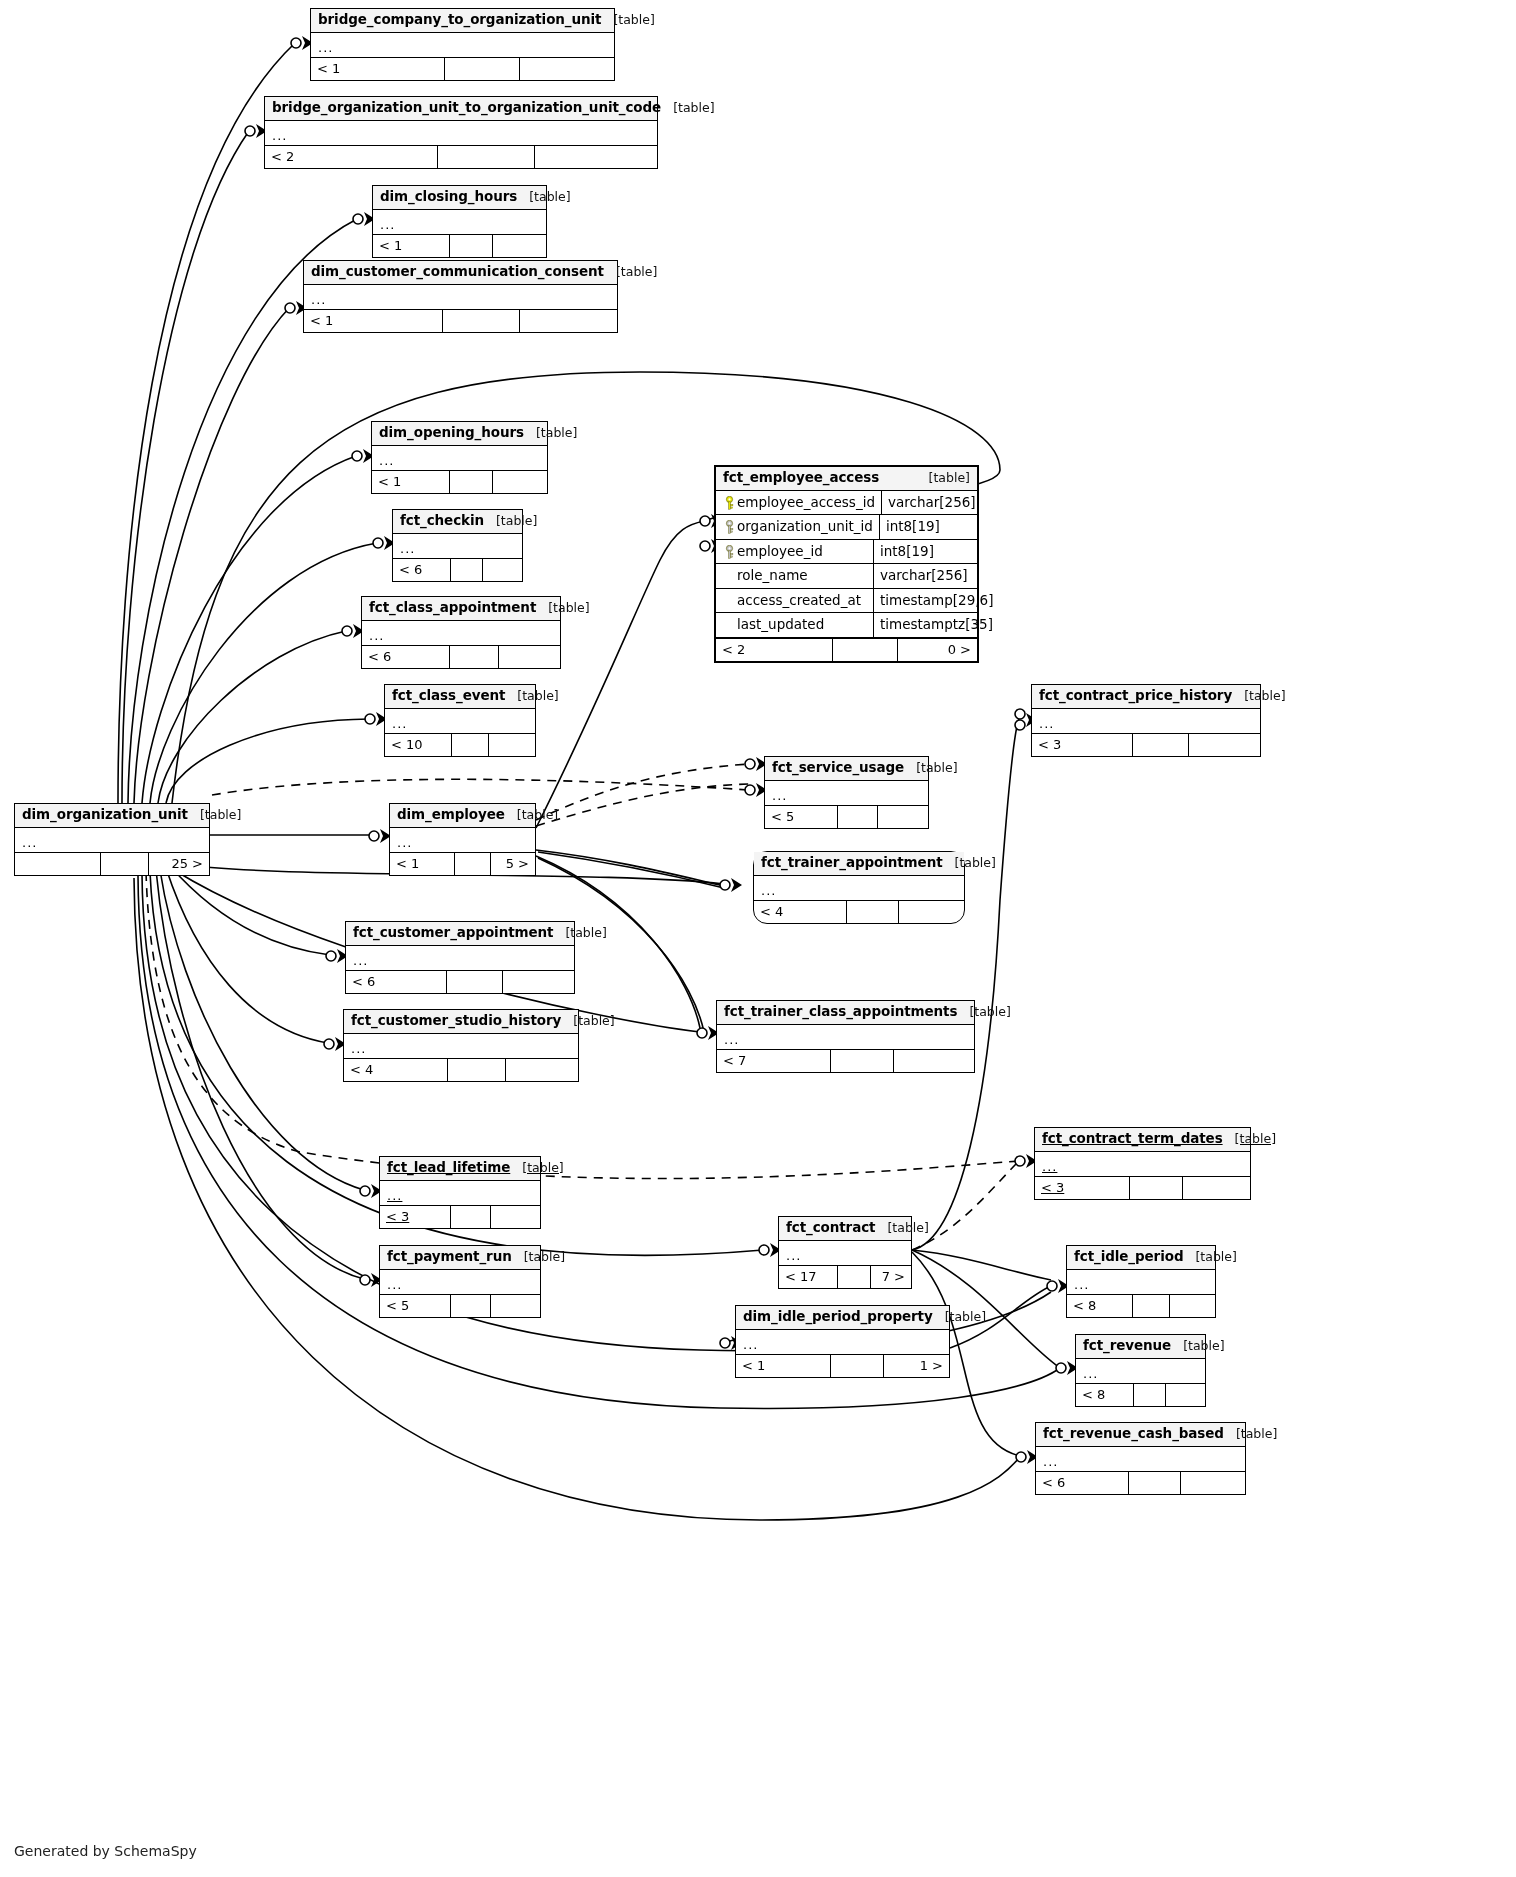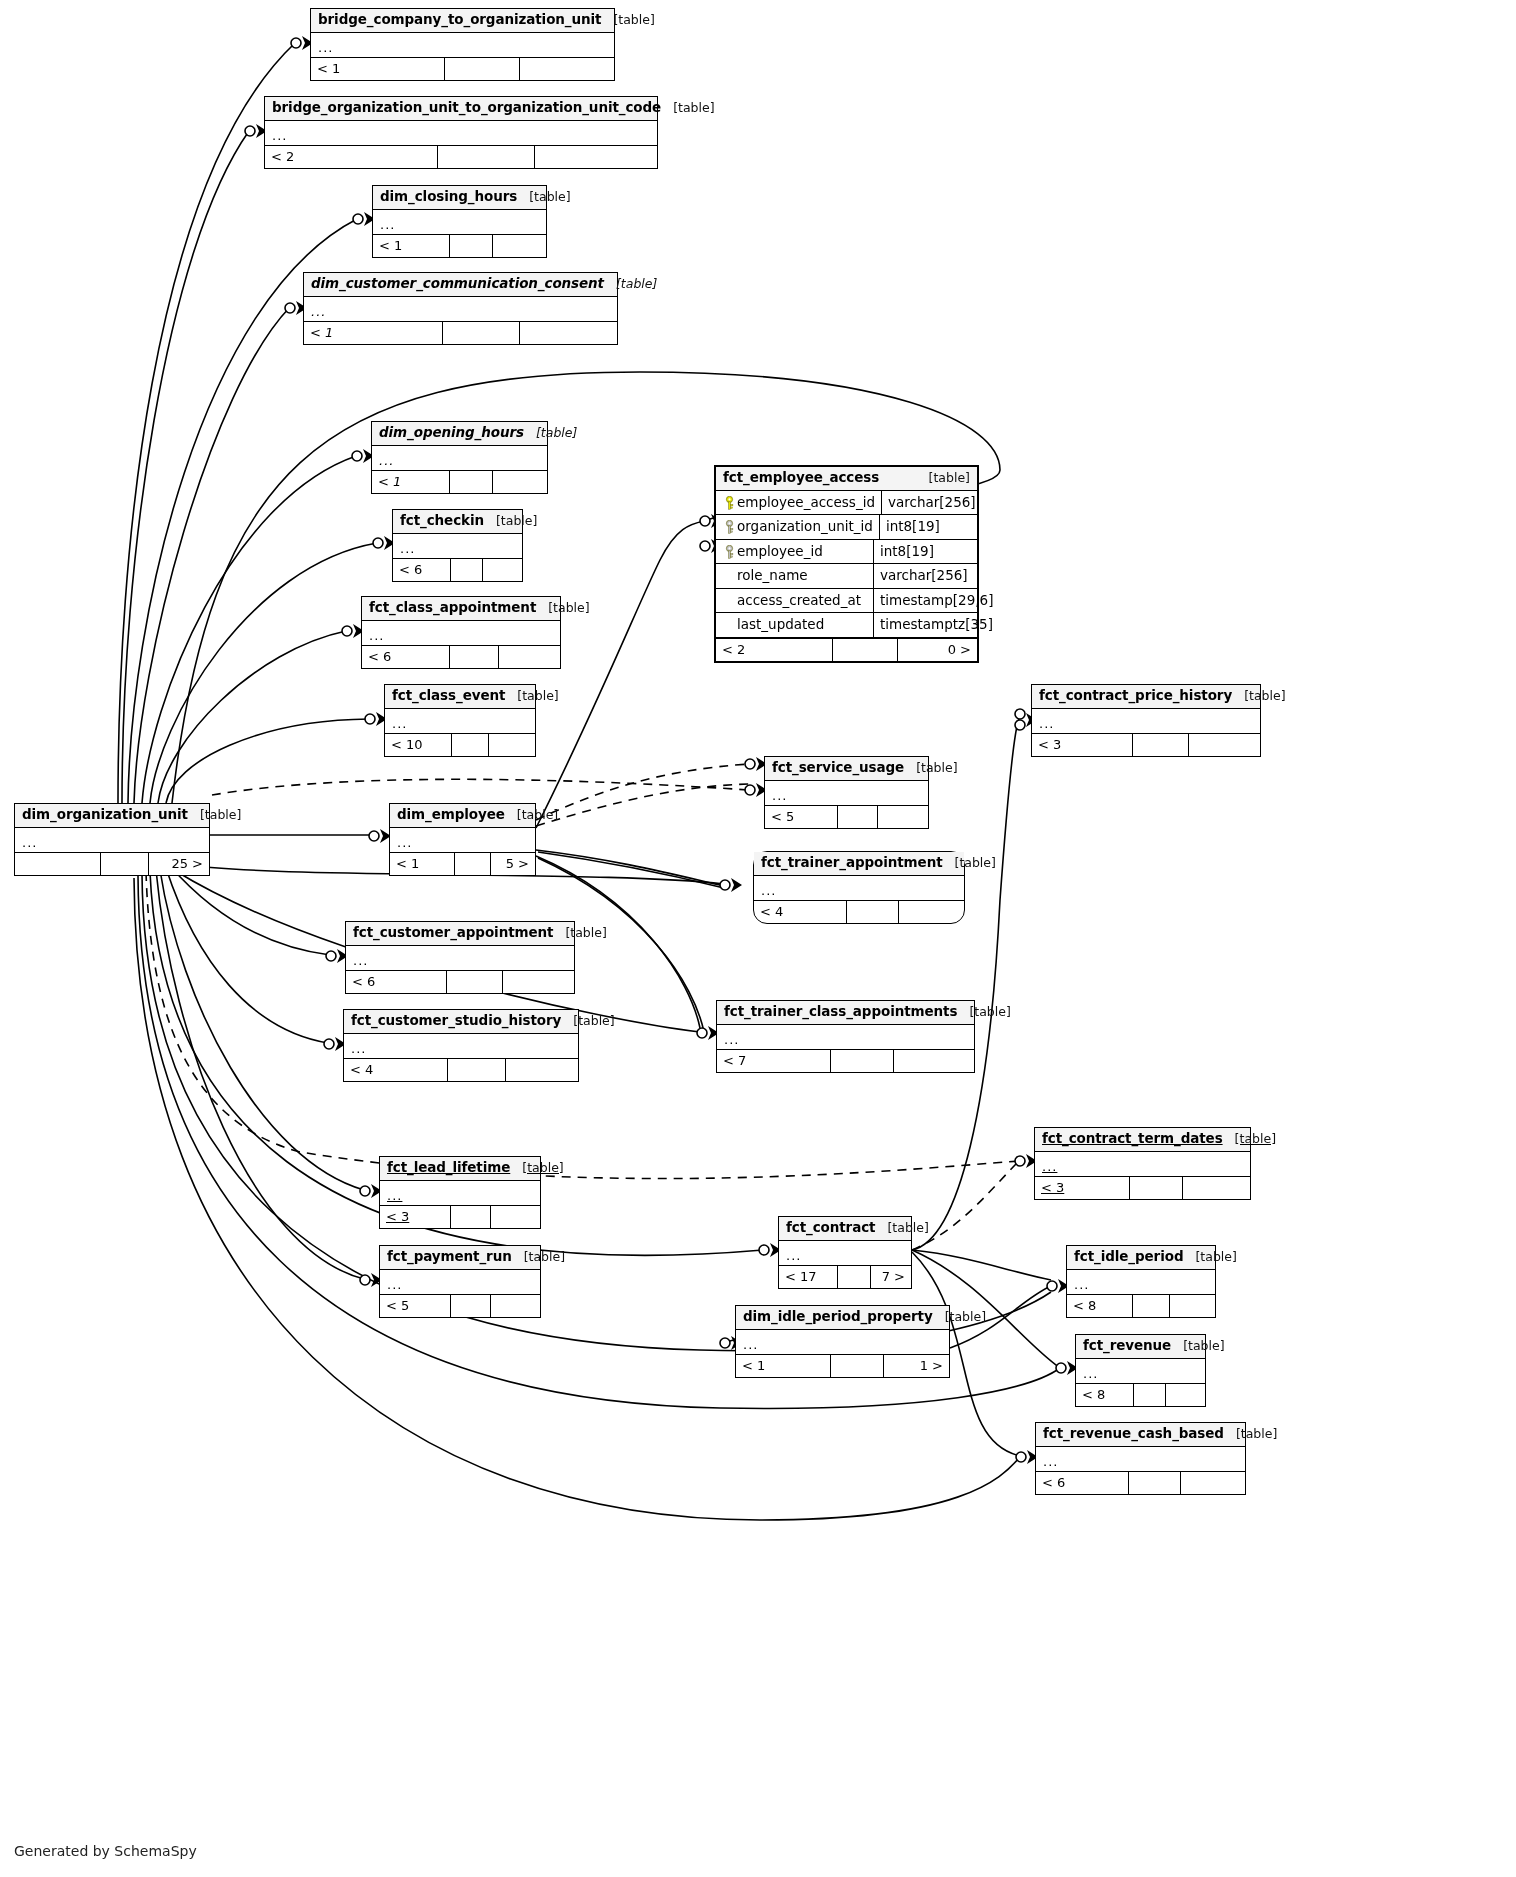--- a/index.html
+++ b/index.html
@@ -307,37 +307,37 @@
           <div class="n-row">
             <span class="n-ellipsis">...</span>
           </div>
         </div>
         <div class="n-foot">
           <span class="cell left" style="flex:0 0 77px;width:77px;">&lt; 1</span>
           <span class="cell left" style="flex:0 0 43px;width:43px;"></span>
           <span class="cell right" style="flex:1 1 auto;"></span>
         </div>
       </div>
-      <div class="node plain" style="left: 303px; top: 272px; width: 315px; font-style: italic;">
+      <div class="node plain" style="left: 303px; top: 260px; width: 315px;">
         <div class="n-title">
           <span class="tname">dim_customer_communication_consent</span>
           <span class="ttag">[table]</span>
         </div>
         <div class="n-body">
           <div class="n-row">
             <span class="n-ellipsis">...</span>
           </div>
         </div>
         <div class="n-foot">
           <span class="cell left" style="flex:0 0 139px;width:139px;">&lt; 1</span>
           <span class="cell left" style="flex:0 0 77px;width:77px;"></span>
           <span class="cell right" style="flex:1 1 auto;"></span>
         </div>
       </div>
-      <div class="node plain" style="left: 371px; top: 421px; width: 177px; font-style: italic;">
+      <div class="node plain" style="left: 371px; top: 421px; width: 177px;">
         <div class="n-title">
           <span class="tname">dim_opening_hours</span>
           <span class="ttag">[table]</span>
         </div>
         <div class="n-body">
           <div class="n-row">
             <span class="n-ellipsis">...</span>
           </div>
         </div>
         <div class="n-foot">

